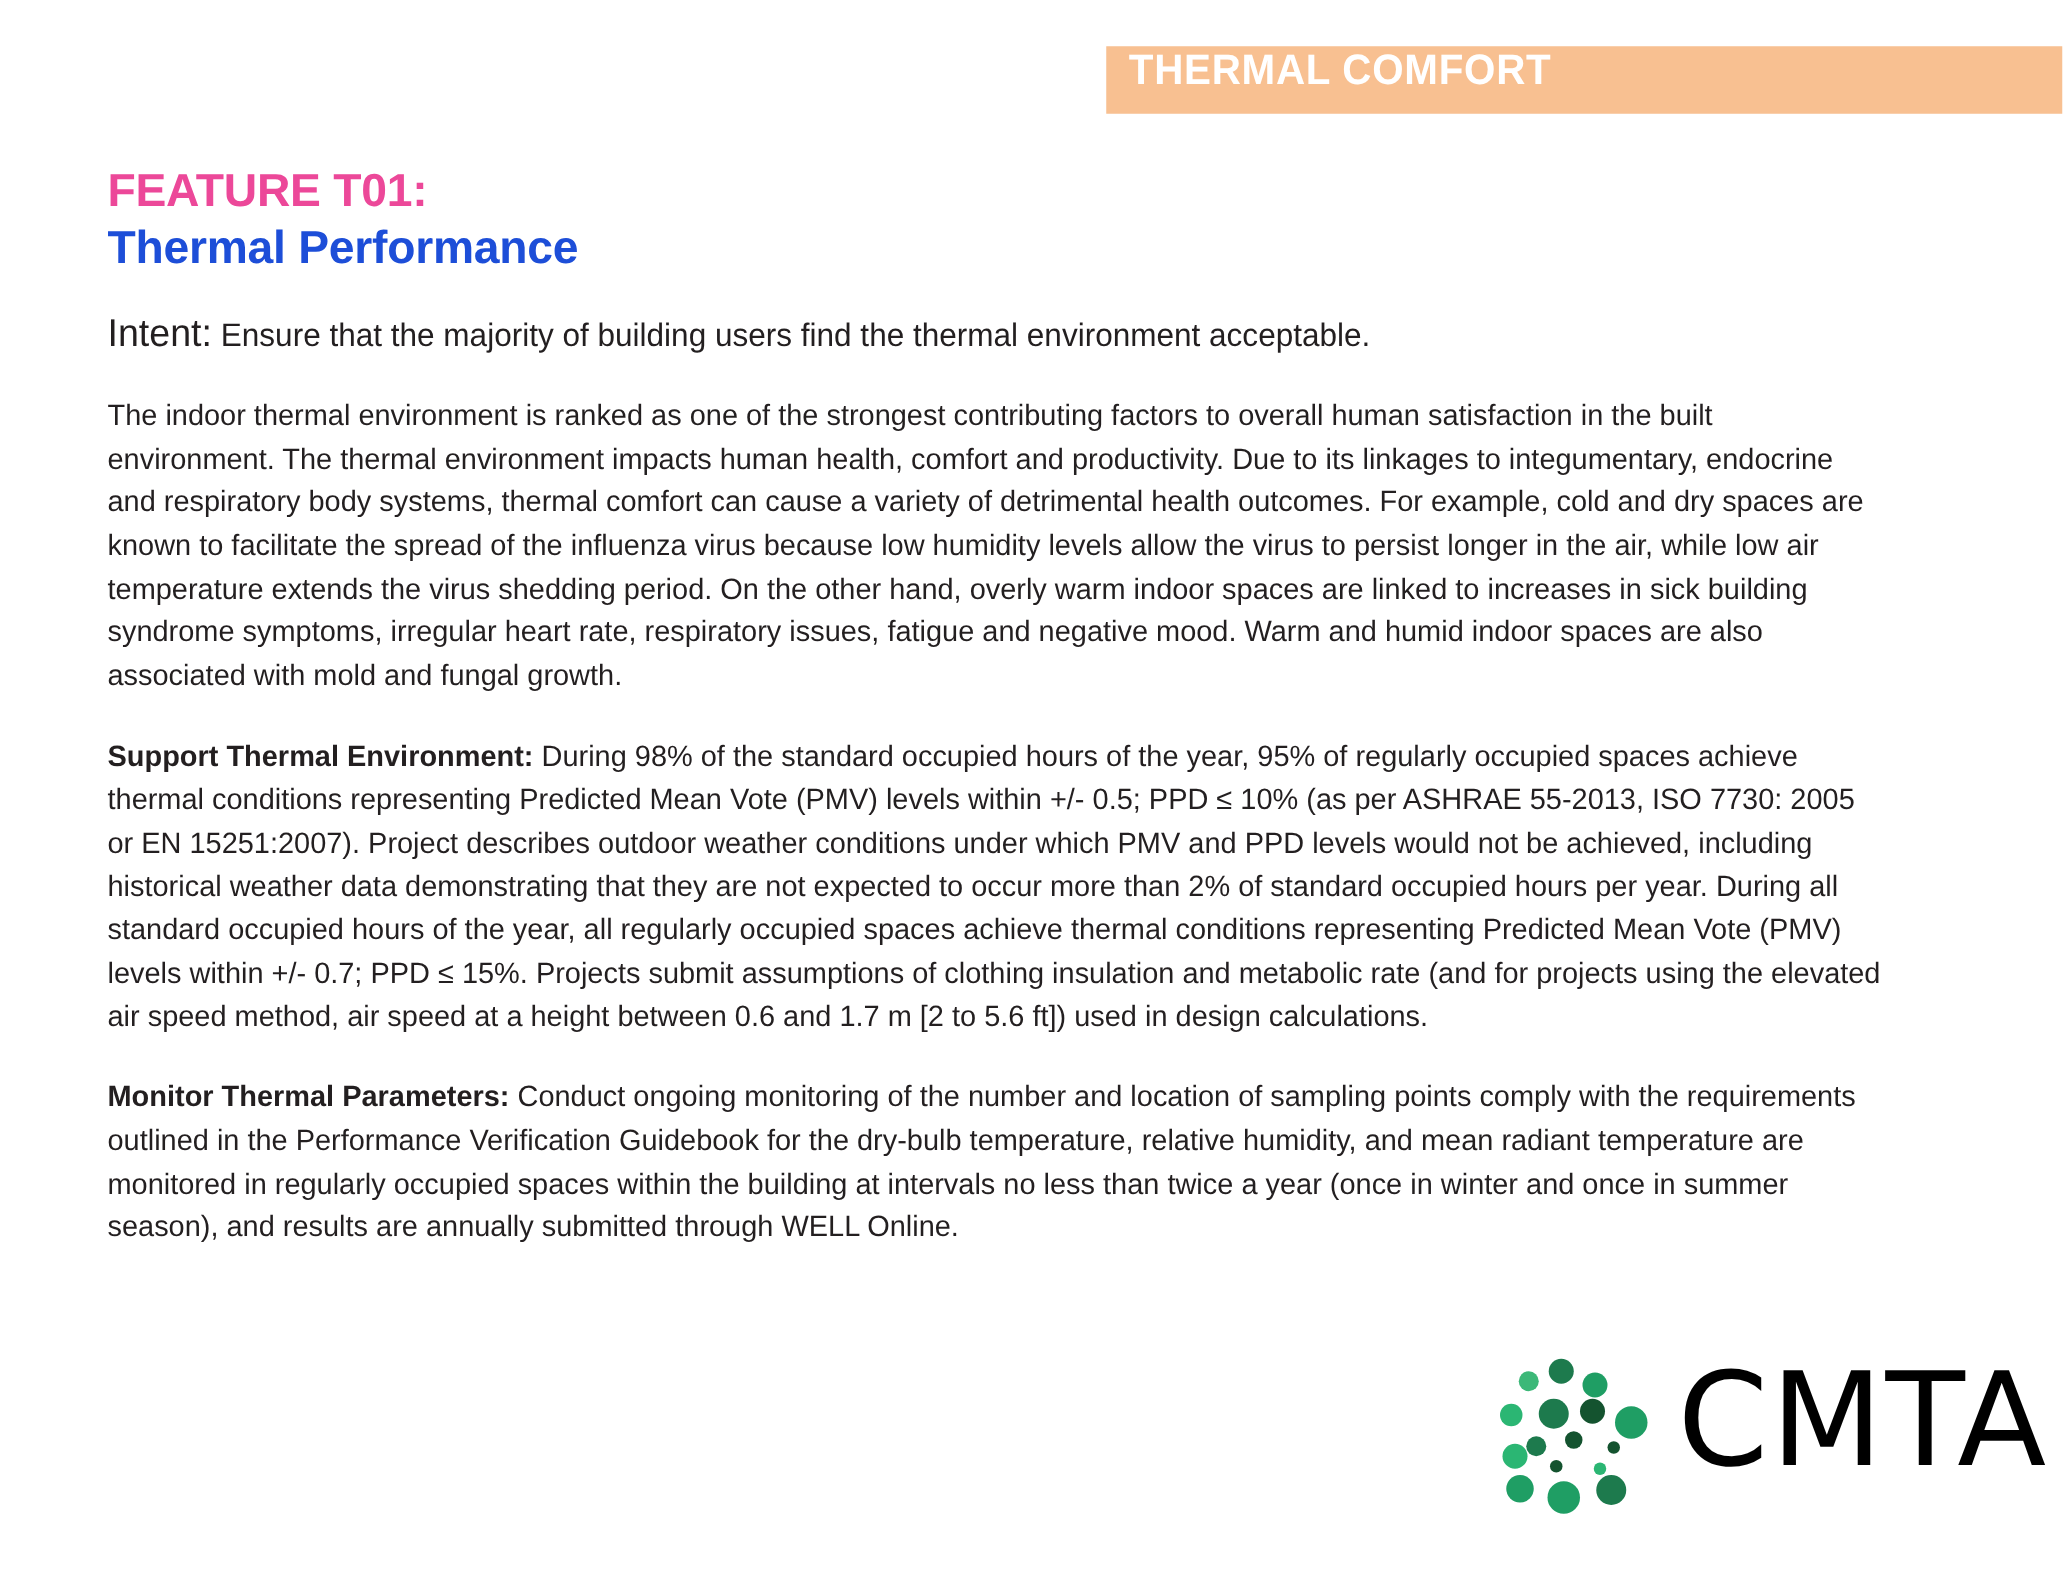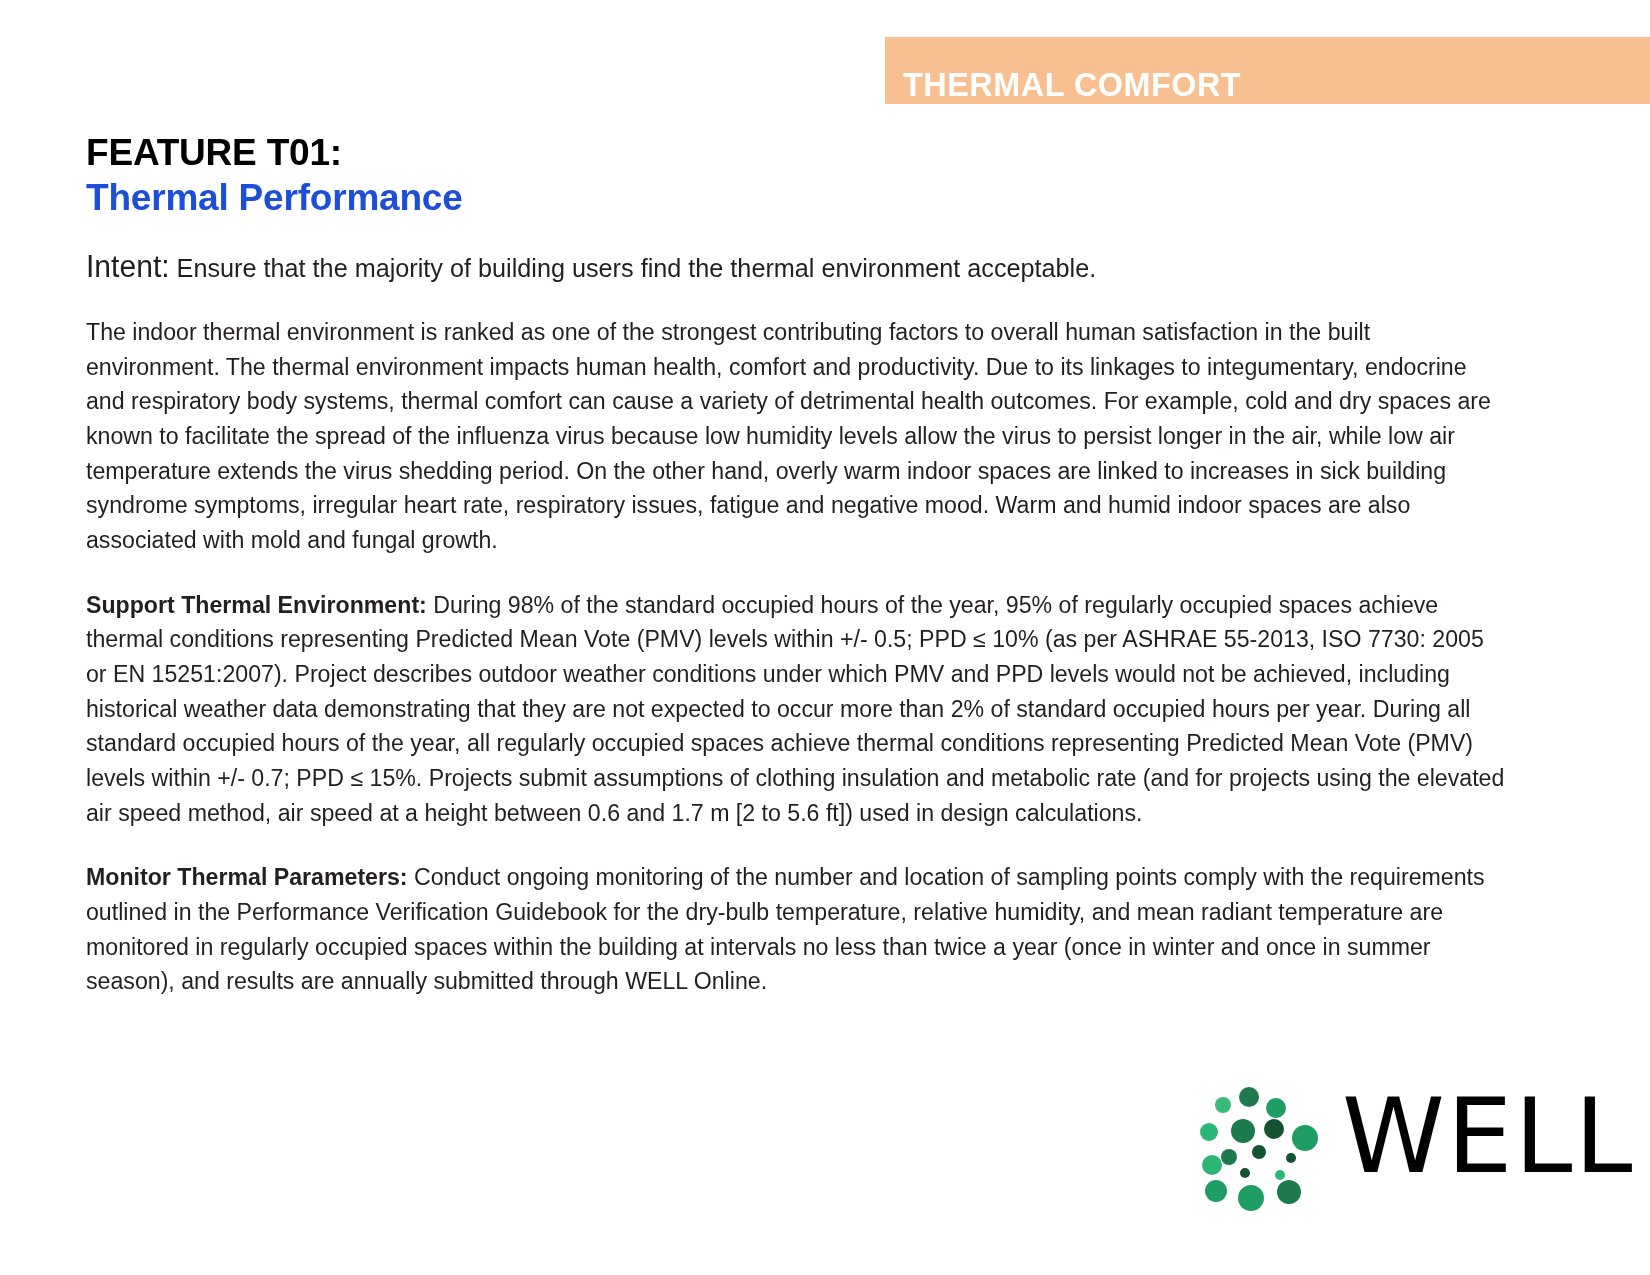--- a/index.html
+++ b/index.html
@@ -15,24 +15,24 @@
     color: #231f20;
     overflow: hidden;
   }
 
   
   .header-banner {
     position: absolute;
     top: 37px;
     left: 885px;
     right: 0;
-    height: 67px;
+    height: 54px;
     background: #f8c091;
     display: flex;
-    align-items: flex-end;
+    align-items: flex-start;
   }
   .header-banner-title {
     color: #ffffff;
     font-size: 34px;
     font-weight: bold;
     letter-spacing: 0.6px;
     padding-left: 19px;
     font-family: "Liberation Sans", sans-serif;
     transform: scaleX(0.95);
     transform-origin: left center;
@@ -42,21 +42,21 @@
   .content {
     position: absolute;
     left: 86px;
     top: 130px;
     width: 1440px;
   }
 
   .feature-eyebrow {
     font-size: 37px;
     font-weight: bold;
-    color: #000000;
+    color: #ec4899;
     line-height: 1.22;
     letter-spacing: -0.2px;
   }
   .feature-name {
     font-size: 37px;
     font-weight: bold;
     color: #1d4ed8;
     line-height: 1.22;
     letter-spacing: -0.2px;
     margin-bottom: 26px;
@@ -162,14 +162,14 @@
     <circle cx="69" cy="80" r="7" fill="#14532f"></circle>
     <circle cx="101" cy="86" r="5" fill="#14532f"></circle>
     <circle cx="22" cy="93" r="10" fill="#2bb673"></circle>
     <circle cx="55" cy="101" r="5" fill="#14532f"></circle>
 
     <circle cx="26" cy="119" r="11" fill="#1f9e64"></circle>
     <circle cx="61" cy="126" r="13" fill="#1f9e64"></circle>
     <circle cx="99" cy="120" r="12" fill="#1d7a4d"></circle>
     <circle cx="90" cy="103" r="5" fill="#2bb673"></circle>
   </svg>
-  <div class="logo-word">WELL</div>
+  <div class="logo-word">CMTA</div>
 </div>
 
 </body></html>

